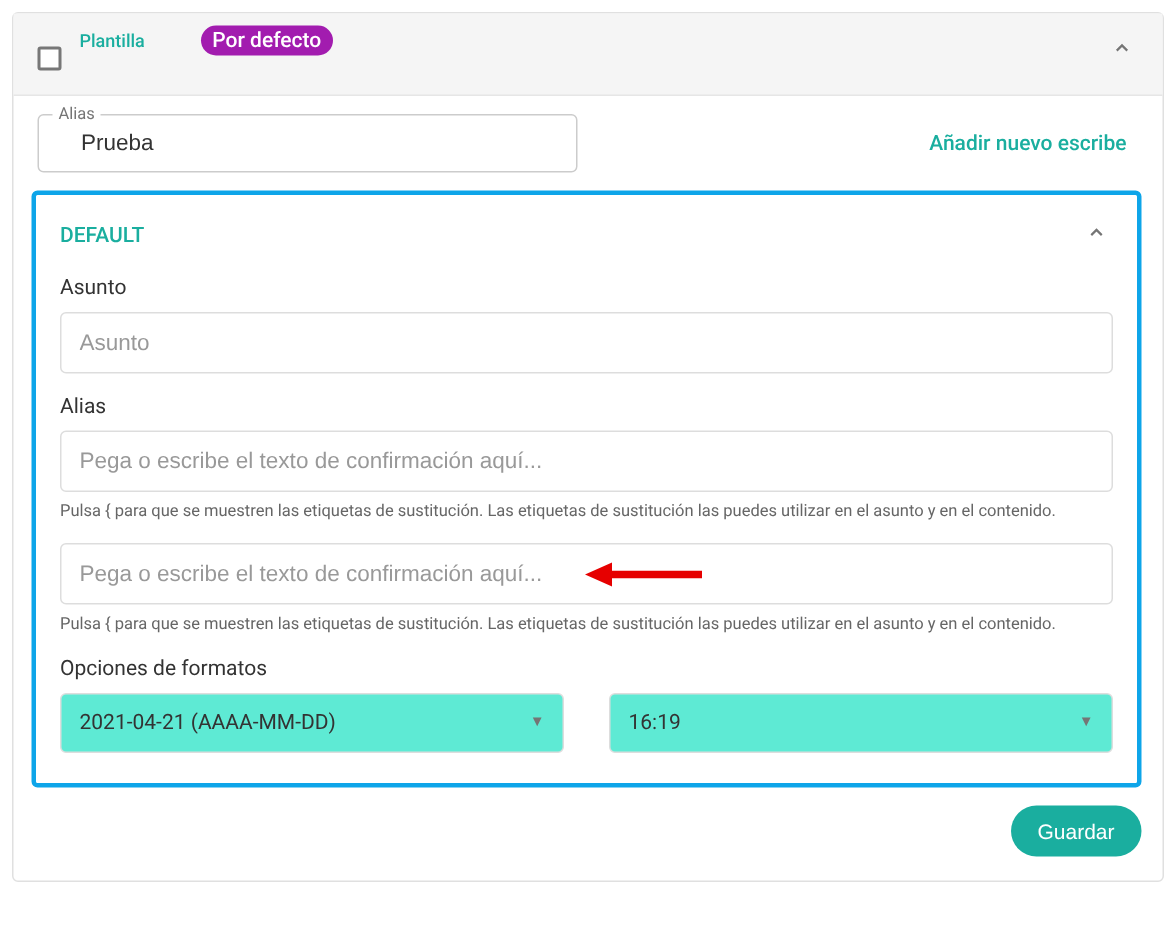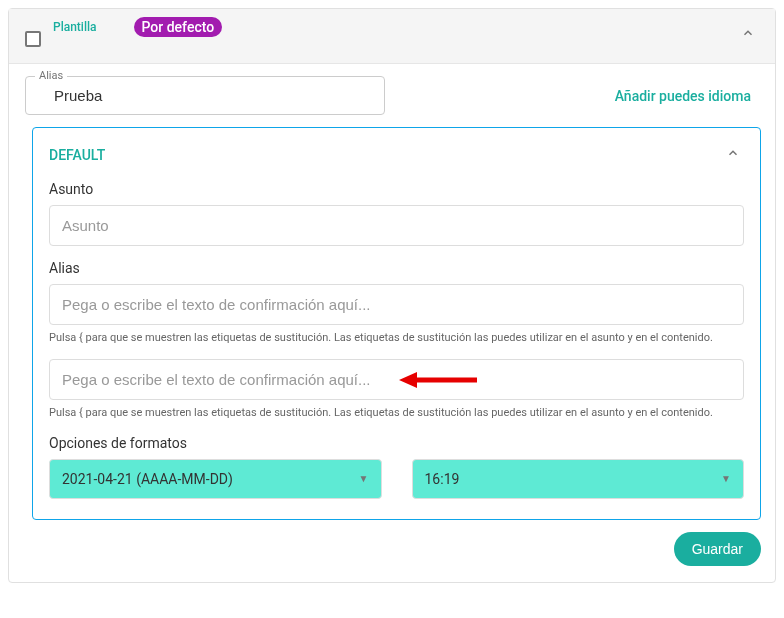--- a/index.html
+++ b/index.html
@@ -96,23 +96,23 @@
     outline: none;
   }
   .add-language {
     color: #1aae9f;
     font-weight: 500;
     font-size: 14px;
     cursor: pointer;
     padding-right: 8px;
   }
   .inner-card {
-    border: 1px solid #0ea5e9;
-    border-radius: 4px;
-    margin: 6px 6px 0 15px;
+    border: 3px solid #0ea5e9;
+    border-radius: 4px;
+    margin: 6px 6px 0 4px;
     background: #fff;
   }
   .inner-header {
     display: flex;
     align-items: center;
     justify-content: space-between;
     padding: 14px 16px;
   }
   .default-label {
     color: #1aae9f;
@@ -211,21 +211,21 @@
     </div>
   </div>
 
   <div class="body-section">
 
     <div class="alias-row">
       <div class="alias-field">
         <span class="floating-label">Alias</span>
         <input class="alias-input" value="Prueba" style="">
       </div>
-      <span class="add-language">Añadir puedes idioma</span>
+      <span class="add-language">Añadir nuevo escribe</span>
     </div>
 
     <div class="inner-card">
       <div class="inner-header">
         <span class="default-label">DEFAULT</span>
         <div class="chevron">
           <svg width="14" height="14" viewBox="0 0 24 24" fill="none" stroke="#757575" stroke-width="2.5">
               <polyline points="18 15 12 9 6 15"></polyline>
             </svg>
         </div>

